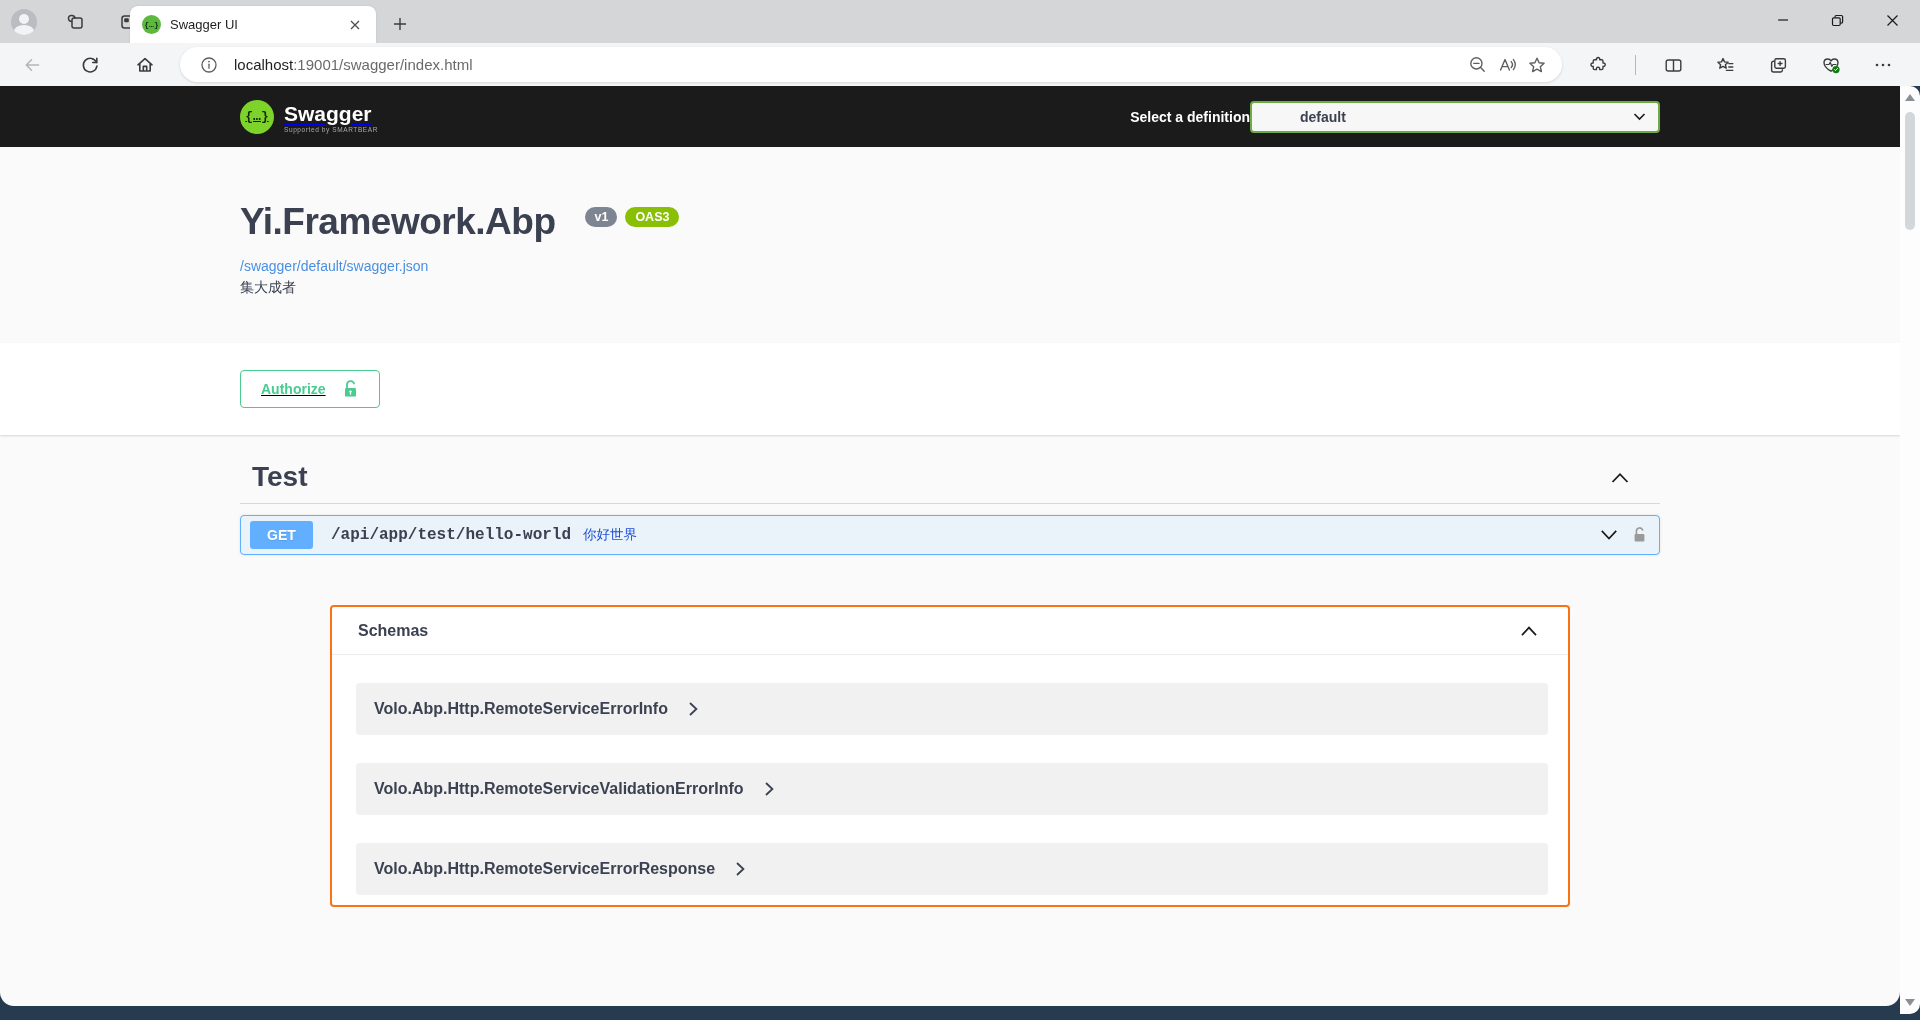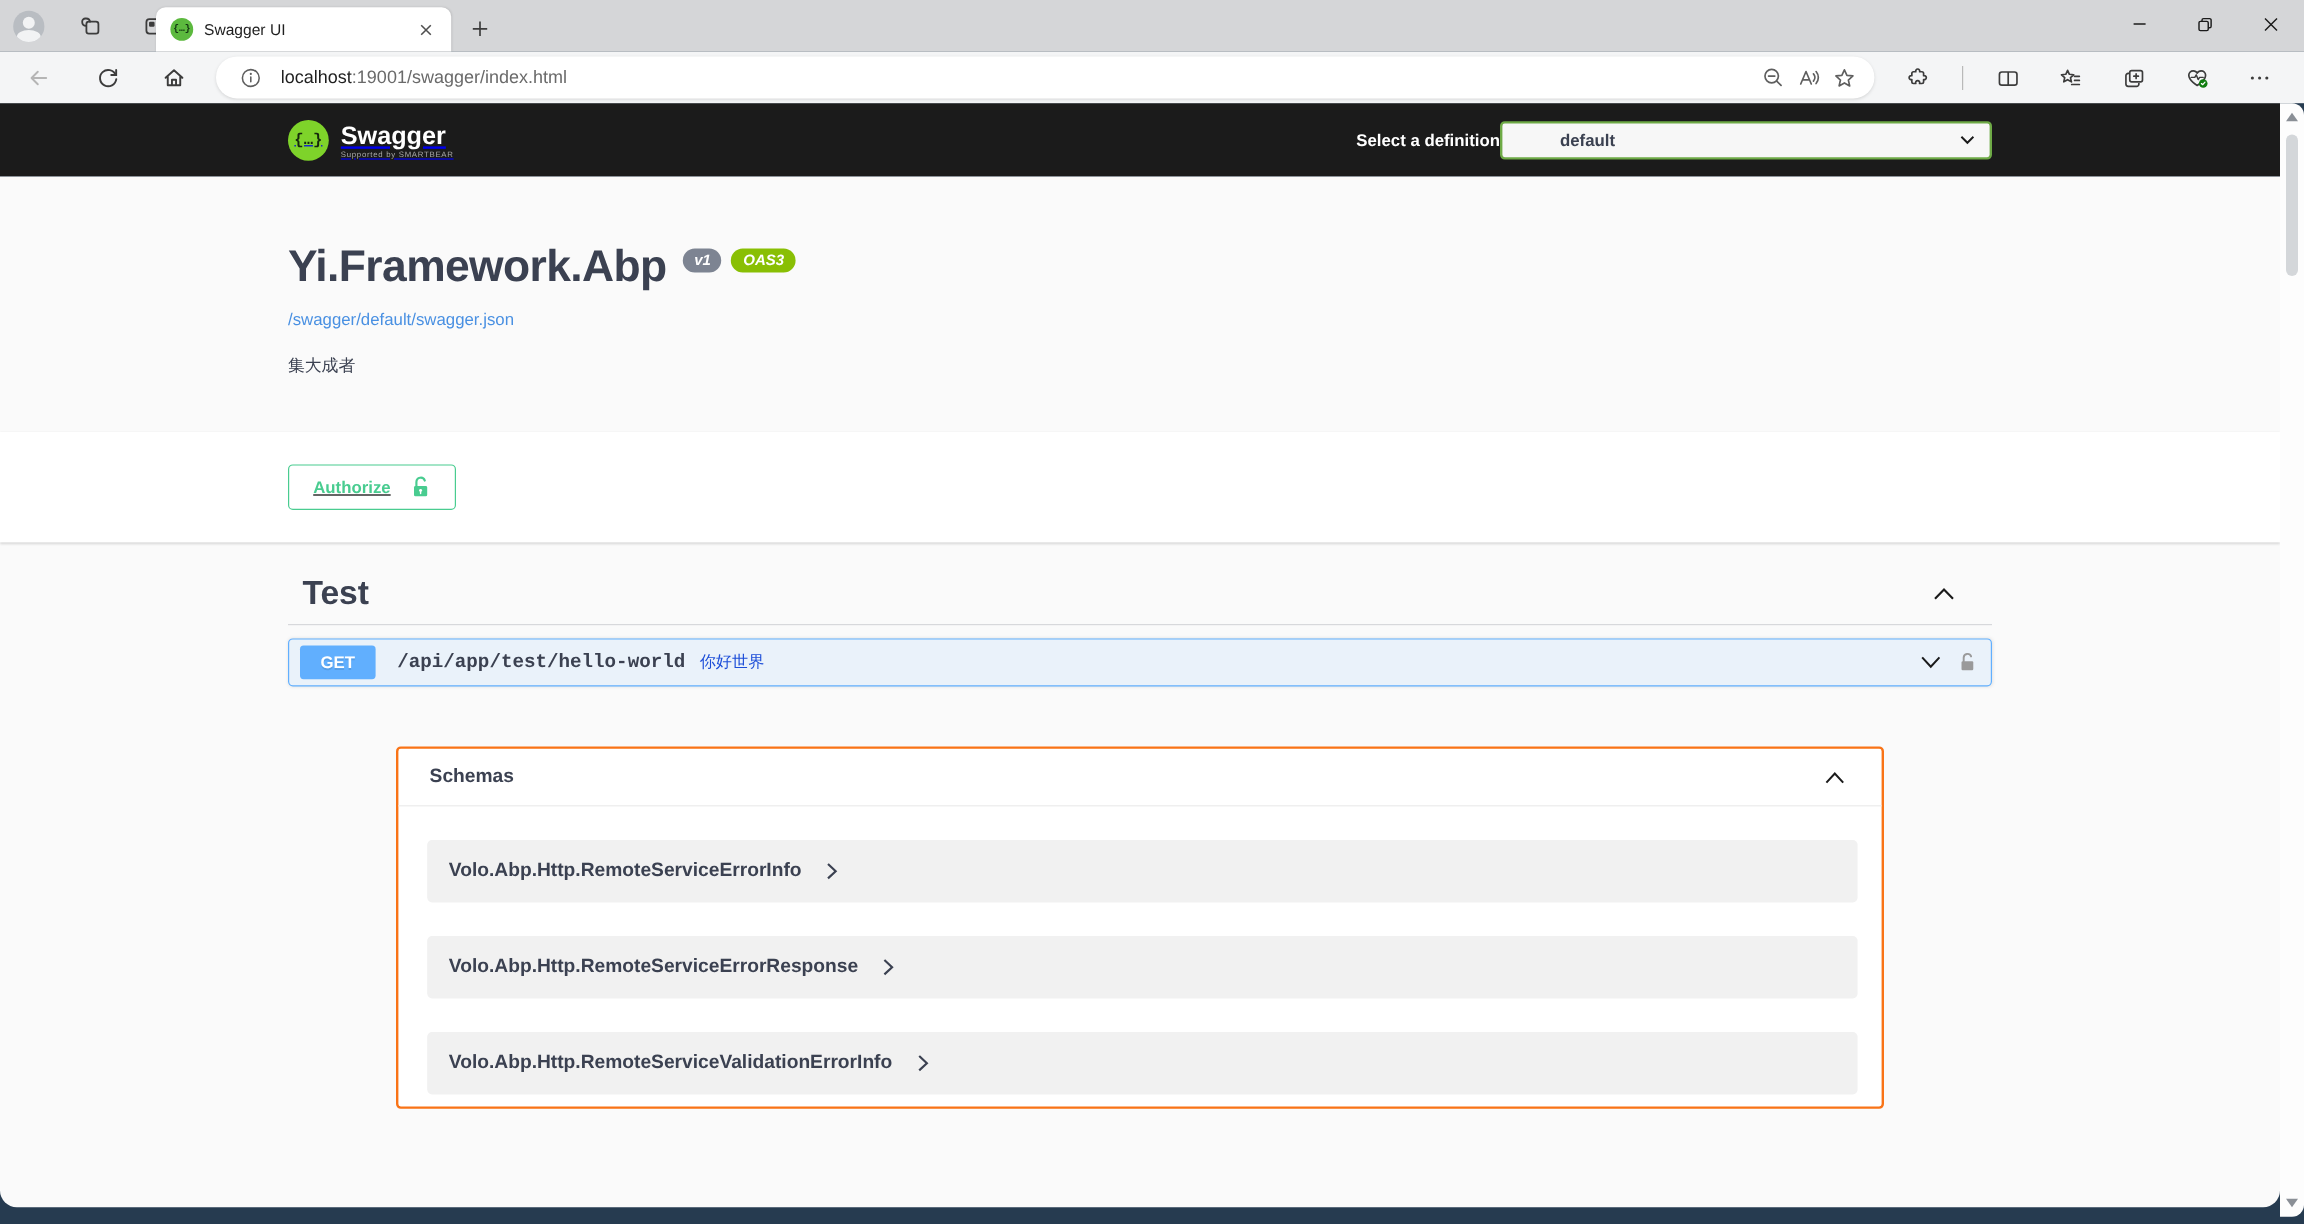--- a/index.html
+++ b/index.html
@@ -52,26 +52,26 @@
   .definition-select { width:410px; height:32px; background:#f7f7f7; border:2px solid #6eaa46; border-radius:4px; display:flex; align-items:center; padding:0 12px; }
   .definition-select .value { font-size:14px; font-weight:bold; color:#3b4151; flex:1 1 auto;margin-left:36px; }
 
   
   .page { width:1900px; height:859px; background:#fafafa; border-radius:0 0 14px 14px; overflow:hidden; }
   .wrapper { width:1420px; margin:0 auto; }
 
   .info-block { padding-top:53px; }
   .title-row { display:flex; align-items:flex-start; }
   .api-title { font-size:37px; font-weight:bold; color:#3b4151; line-height:44px; letter-spacing:-0.5px; }
-  .badges { display:flex; margin-left:14px; margin-top:7px;font-style:italic; }
+  .badges { display:flex; margin-left:30px; margin-top:7px; }
   .badge { border-radius:57px; color:#ffffff; font-size:12.5px; font-weight:bold; padding:3px 9px; }
   .badge.version { background:#7d8492; }
   .badge.oas3 { background:#89bf04; margin-left:8px; padding:3px 10px; }
   .spec-link { display:inline-block; margin-top:14px; font-size:14px; color:#4990e2; text-decoration:none; }
-  .api-desc { margin-top:20px; font-size:14px; color:#3b4151; }
+  .api-desc { margin-top:4px; font-size:14px; color:#3b4151; }
 
   .scheme-container { margin-top:46px; width:1900px; background:#ffffff; box-shadow:0 1px 2px 0 rgba(0,0,0,.15); padding:27px 0; }
   .scheme-inner { width:1420px; margin:0 auto; display:flex; justify-content:flex-start;text-decoration:underline; }
   .authorize-btn { display:flex; align-items:center; background:transparent; border:1px solid #49cc90; border-radius:4px; padding:8px 20px; cursor:pointer; }
   .authorize-btn .label { color:#49cc90; font-size:14px; font-weight:bold; margin-right:16px; }
 
   .optag-header { margin-top:26px; display:flex; align-items:center; justify-content:space-between; padding:0 26px 10px 12px; border-bottom:1px solid #d7d8db; }
   .optag-title { font-size:28px; font-weight:bold; color:#3b4151; }
   .chev-btn { background:none; border:none; cursor:pointer; padding:4px; }
 
@@ -337,36 +337,36 @@
     <div class="model-row">
       <span class="model-name">Volo.Abp.Http.RemoteServiceErrorInfo</span>
       <span>
         <svg width="11" height="16" viewBox="0 0 11 16" fill="none" stroke="#3b4151" stroke-width="1.8">
             <path d="M2 2l6.4 6L2 14"></path>
           </svg>
       </span>
     </div>
 
     <div class="model-row">
+      <span class="model-name">Volo.Abp.Http.RemoteServiceValidationErrorInfo</span>
+      <span>
+        <svg width="11" height="16" viewBox="0 0 11 16" fill="none" stroke="#3b4151" stroke-width="1.8">
+            <path d="M2 2l6.4 6L2 14"></path>
+          </svg>
+      </span>
+    </div>
+
+    <div class="model-row">
       <span class="model-name">Volo.Abp.Http.RemoteServiceErrorResponse</span>
       <span>
         <svg width="11" height="16" viewBox="0 0 11 16" fill="none" stroke="#3b4151" stroke-width="1.8">
             <path d="M2 2l6.4 6L2 14"></path>
           </svg>
       </span>
     </div>
-
-    <div class="model-row">
-      <span class="model-name">Volo.Abp.Http.RemoteServiceValidationErrorInfo</span>
-      <span>
-        <svg width="11" height="16" viewBox="0 0 11 16" fill="none" stroke="#3b4151" stroke-width="1.8">
-            <path d="M2 2l6.4 6L2 14"></path>
-          </svg>
-      </span>
-    </div>
   </div>
 
 </div>
 
 <div class="scrollbar">
   <div class="scroll-arrow scroll-up"></div>
   <div class="scroll-thumb"></div>
   <div class="scroll-arrow scroll-down"></div>
 </div>
 

